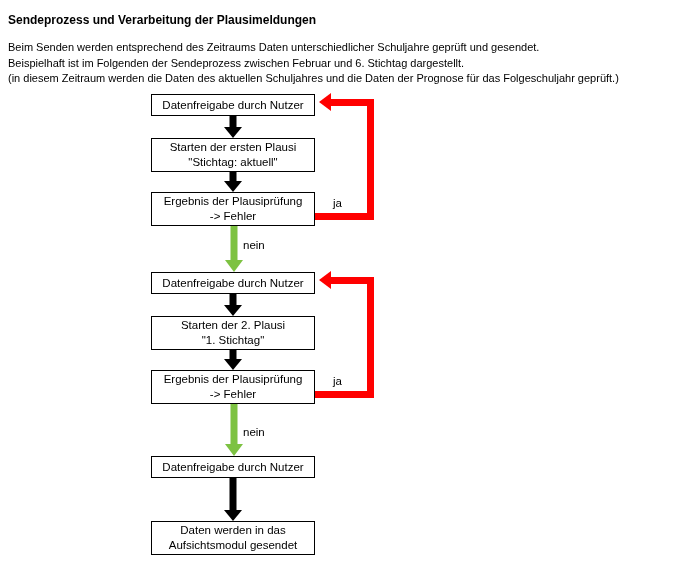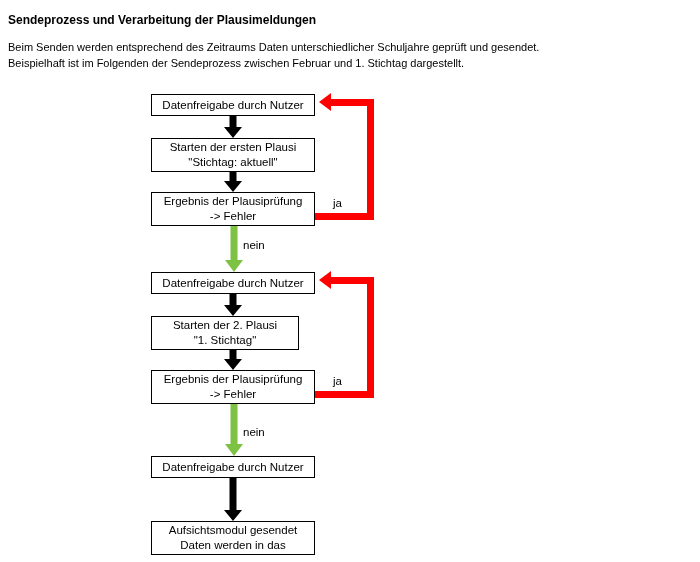--- a/index.html
+++ b/index.html
@@ -139,21 +139,22 @@
     z-index: 6;
   }
 </style>
 </head>
 <body>
 
 <div id="header">
   <div id="doc-title">Sendeprozess und Verarbeitung der Plausimeldungen</div>
   <div class="intro-spacer"></div>
   <div class="intro-line">Beim Senden werden entsprechend des Zeitraums Daten unterschiedlicher Schuljahre geprüft und gesendet.</div>
-  <div class="intro-line">Beispielhaft ist im Folgenden der Sendeprozess zwischen Februar und 1. Stichtag dargestellt.</div>
+  <div class="intro-line">Beispielhaft ist im Folgenden der Sendeprozess zwischen Februar und 6. Stichtag dargestellt.</div>
+  <div class="intro-line">(in diesem Zeitraum werden die Daten des aktuellen Schuljahres und die Daten der Prognose für das Folgeschuljahr geprüft.)</div>
 </div>
 
 <div id="flow">
 
   <div class="node" style="left:151px; top:94px; width:164px; height:22px;">
     <span class="ln">Datenfreigabe durch Nutzer</span>
   </div>
 
   <div class="arrow-black" style="left:223px; top:116px; width:20px; height:22px;">
     <div class="shaft" style="height:12px;"></div>
@@ -195,21 +196,21 @@
 
   <div class="node" style="left:151px; top:272px; width:164px; height:22px;">
     <span class="ln">Datenfreigabe durch Nutzer</span>
   </div>
 
   <div class="arrow-black" style="left:223px; top:294px; width:20px; height:22px;">
     <div class="shaft" style="height:12px;"></div>
     <div class="head"></div>
   </div>
 
-  <div class="node" style="left:151px; top:316px; width:148px; height:34px;">
+  <div class="node" style="left:151px; top:316px; width:164px; height:34px;">
     <span class="ln">Starten der 2. Plausi</span>
     <span class="ln">"1. Stichtag"</span>
   </div>
 
   <div class="arrow-black" style="left:223px; top:350px; width:20px; height:20px;">
     <div class="shaft" style="height:10px;"></div>
     <div class="head"></div>
   </div>
 
   <div class="node" style="left:151px; top:370px; width:164px; height:34px;">
@@ -234,17 +235,17 @@
   <div class="node" style="left:151px; top:456px; width:164px; height:22px;">
     <span class="ln">Datenfreigabe durch Nutzer</span>
   </div>
 
   <div class="arrow-black" style="left:223px; top:478px; width:20px; height:43px;">
     <div class="shaft" style="height:33px;"></div>
     <div class="head"></div>
   </div>
 
   <div class="node" style="left:151px; top:521px; width:164px; height:34px;">
+    <span class="ln">Daten werden in das</span>
     <span class="ln">Aufsichtsmodul gesendet</span>
-    <span class="ln">Daten werden in das</span>
   </div>
 
 </div>
 
 </body></html>

